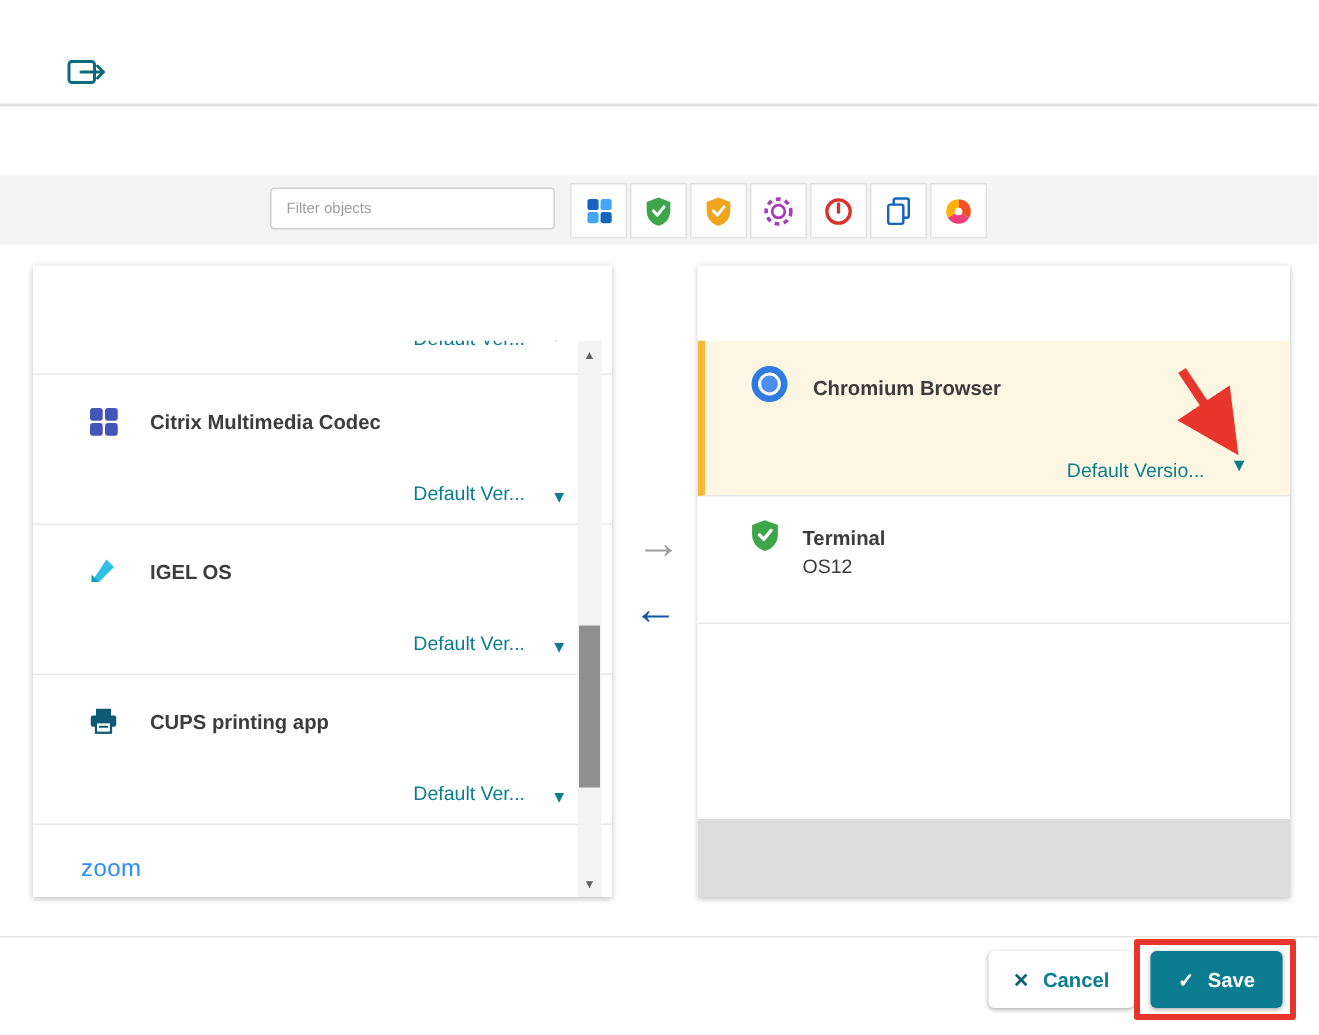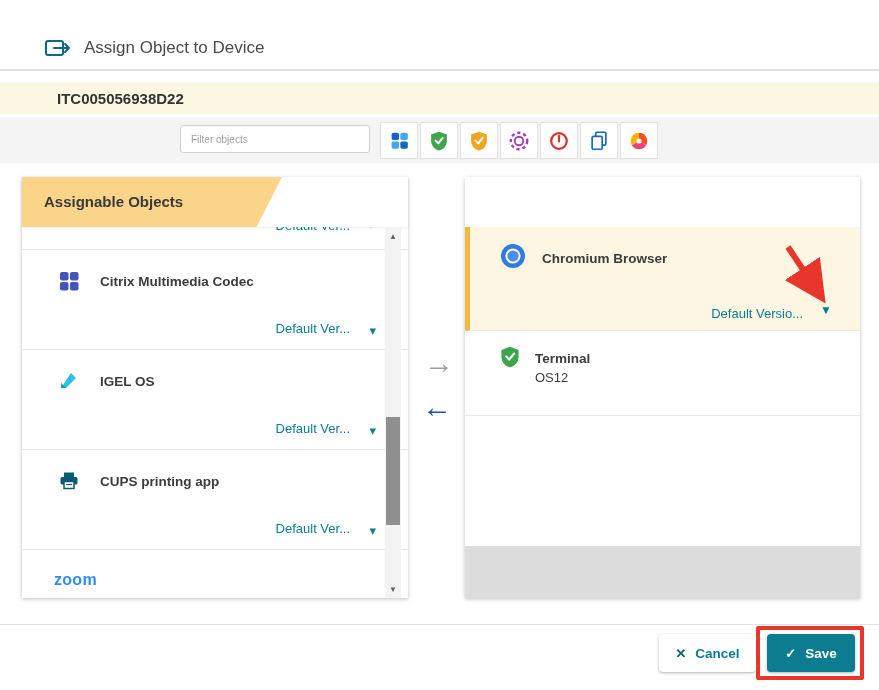--- a/index.html
+++ b/index.html
@@ -41,21 +41,21 @@
 
   
   .clip-row{position:relative;height:22px;overflow:hidden;border-bottom:1px solid #e8e8e8;}
   .clip-ver{position:absolute;right:58px;top:-9px;color:#0b7d91;font-size:13px;}
   .clip-caret{position:absolute;right:34px;top:-11px;color:#0b7d91;font-size:13px;}
   .lrow{position:relative;height:99px;border-bottom:1px solid #e8e8e8;cursor:pointer;}
   .lrow.last{height:49px;border-bottom:none;}
   .licon{position:absolute;left:34px;top:18px;width:26px;height:26px;display:flex;
          align-items:center;justify-content:center;}
   .lname{position:absolute;left:78px;top:24px;font-weight:bold;font-size:13.5px;color:#3c3c3c;}
-  .zoomword{position:absolute;left:32px;top:21px;font-weight:bold;font-size:16px;color:#2d8cff;
+  .zoomword{position:absolute;left:32px;top:21px;font-weight:normal;font-size:16px;color:#2d8cff;
             letter-spacing:.3px;}
   .lname-zoom{position:absolute;left:100px;top:24px;font-weight:bold;font-size:13.5px;color:#3c3c3c;}
   .lver{position:absolute;right:58px;bottom:13px;color:#0b7d91;font-size:13px;cursor:pointer;}
   .lcaret{position:absolute;right:32px;bottom:11px;color:#0b7d91;font-size:13px;cursor:pointer;}
 
   
   .scrollbar{position:absolute;top:0;bottom:0;right:7px;width:16px;background:#f3f3f3;}
   .scroll-btn{position:absolute;left:0;width:16px;height:18px;display:flex;align-items:center;
               justify-content:center;font-size:8px;color:#616161;cursor:pointer;}
   .scroll-up{top:0;}
@@ -100,27 +100,23 @@
 </head>
 <body>
 
 <div class="stage">
 
   <div class="dlg-header">
     <svg width="28" height="24" viewBox="0 0 28 24">
       <rect x="2" y="5" width="17" height="14" rx="2" fill="none" stroke="#0a6b7c" stroke-width="2"></rect>
       <path d="M10 12 H25 M21 8 L25 12 L21 16" stroke="#0a6b7c" stroke-width="2" fill="none" stroke-linejoin="round" stroke-linecap="round"></path>
     </svg>
-    <span class="dlg-title">Assign Object to Device</span>
   </div>
   <div class="top-divider"></div>
 
-  <div class="device-banner">
-    <span class="device-id">ITC005056938D22</span>
-  </div>
 
   <div class="toolbar">
     <input class="filter-input" placeholder="Filter objects" style="">
     <div class="tool-btns">
       <div class="tbtn">
         <svg width="21" height="21" viewBox="0 0 24 24">
           <rect x="3" y="3" width="8.5" height="8.5" rx="2" fill="#1565c0"></rect>
           <rect x="13" y="3" width="8.5" height="8.5" rx="2" fill="#42a5f5"></rect>
           <rect x="3" y="13" width="8.5" height="8.5" rx="2" fill="#42a5f5"></rect>
           <rect x="13" y="13" width="8.5" height="8.5" rx="2" fill="#1565c0"></rect>
@@ -161,24 +157,20 @@
           <path d="M12,12 L12,3 A9,9 0 0 1 19.79,16.5 Z" fill="#f4511e"></path>
           <path d="M12,12 L19.79,16.5 A9,9 0 0 1 4.21,16.5 Z" fill="#ec407a"></path>
           <path d="M12,12 L4.21,16.5 A9,9 0 0 1 12,3 Z" fill="#ffb300"></path>
           <circle cx="12" cy="12" r="2.8" fill="#fff"></circle>
         </svg>
       </div>
     </div>
   </div>
 
   <div class="panel panel-left">
-    <div class="panel-head">
-      <div class="wedge"></div>
-      <span class="panel-title">Assignable Objects</span>
-    </div>
     <div class="plist">
 
       <div class="clip-row">
         <span class="clip-ver">Default Ver...</span>
         <span class="clip-caret">▾</span>
       </div>
 
       <div class="lrow">
         <span class="licon">
           <svg width="24" height="24" viewBox="0 0 24 24">

